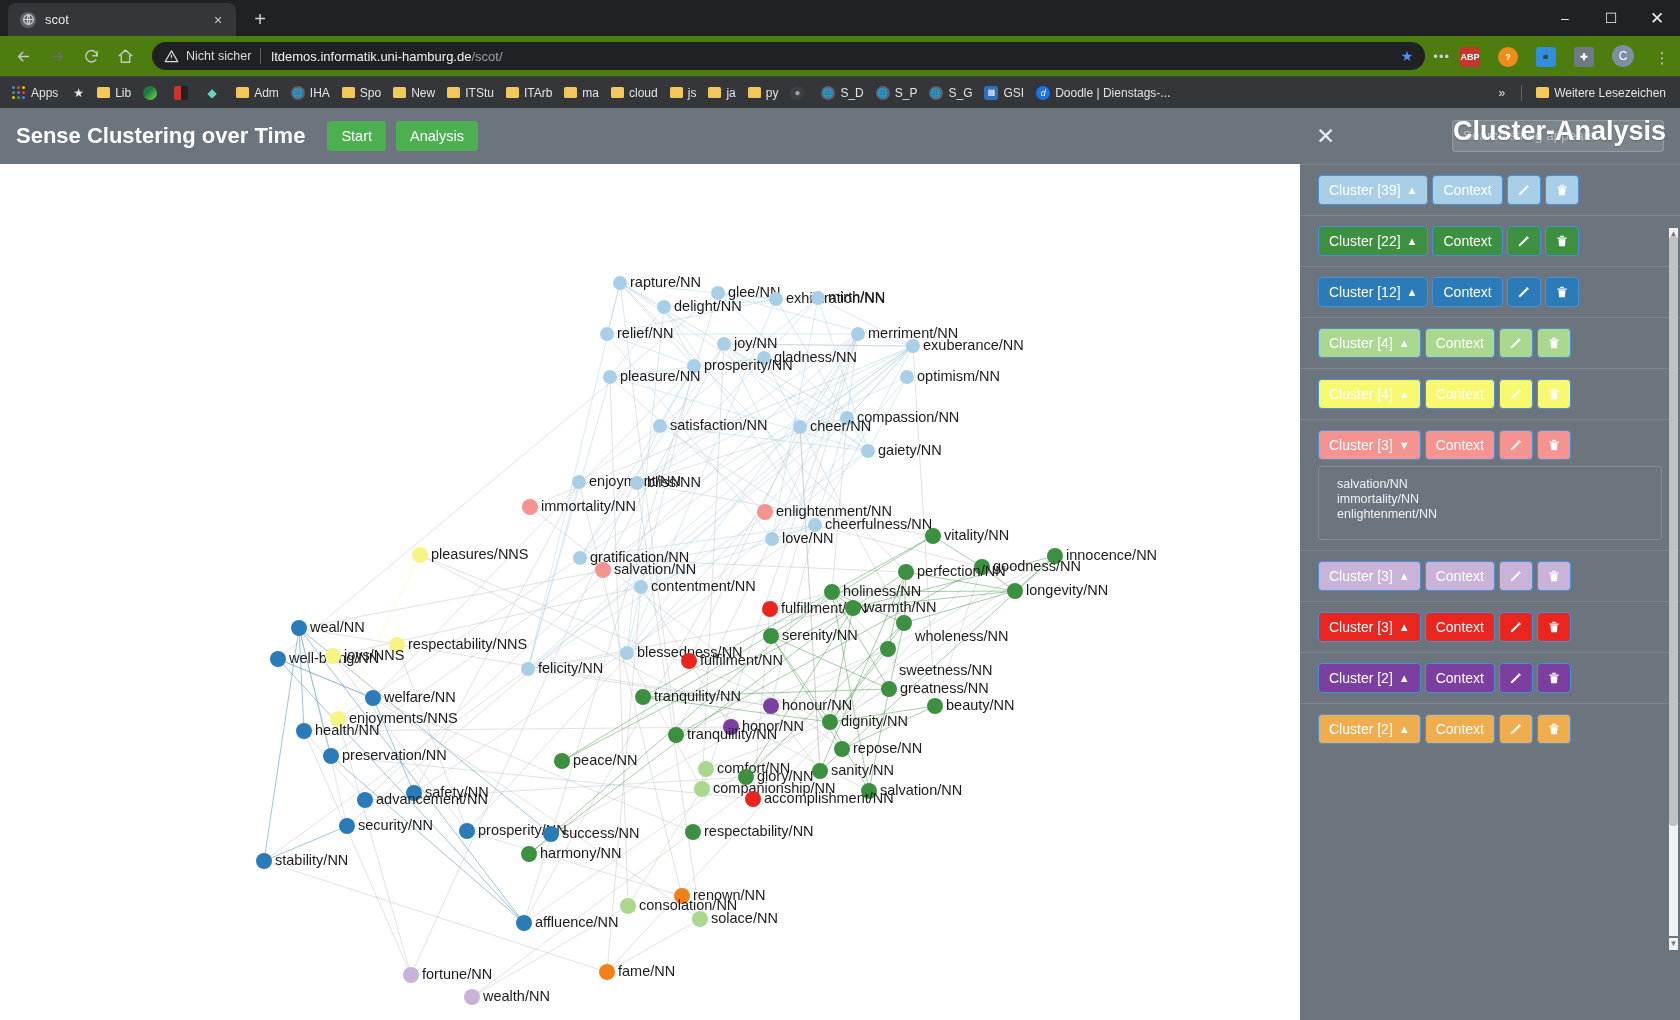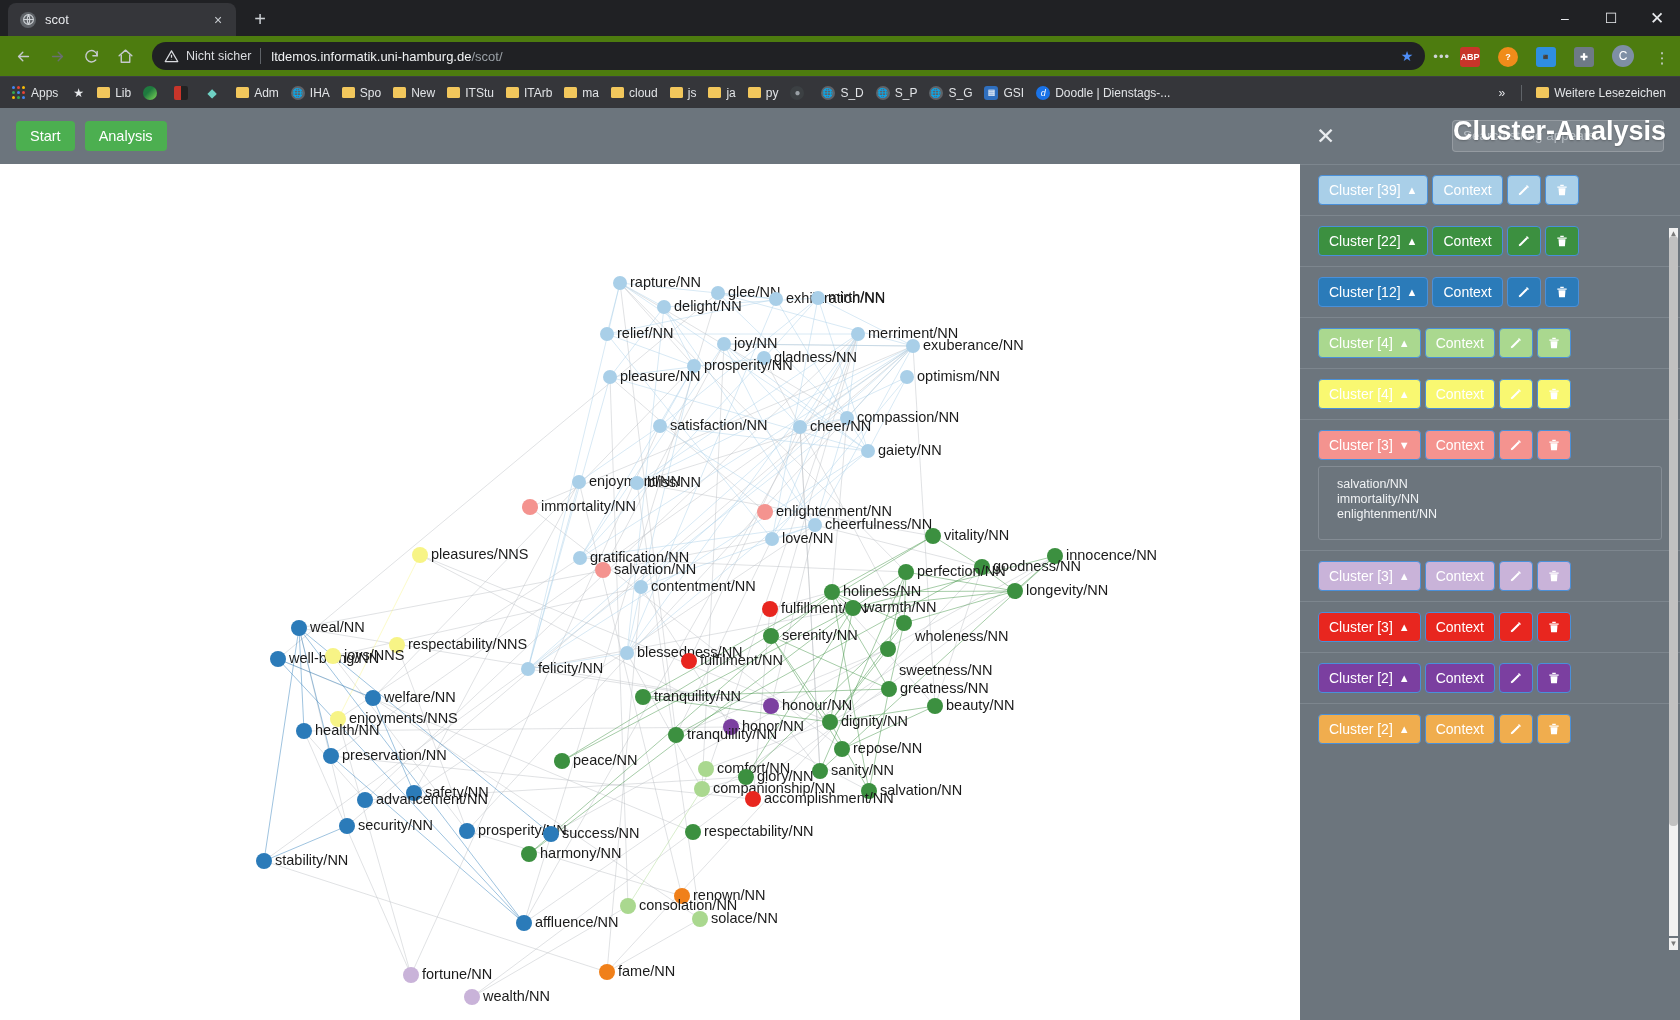--- a/index.html
+++ b/index.html
@@ -338,20 +338,21 @@
       <div class="bm">
           <span class="fold"></span>
           <span>Weitere Lesezeichen</span>
         </div>
     </div>
   </div>
 
   <div class="viewport">
 
     <div class="app-header">
+      <span class="app-title">Sense Clustering over Time</span>
       <button class="btn-start">Start</button>
       <button class="btn-analysis">Analysis</button>
     </div>
 
     <div class="graph-area">
       <svg class="graph-svg" id="graph-edges" width="1290" height="856">
           <line x1="472" y1="833" x2="1015" y2="427" stroke="#b9bdc2" stroke-width="0.8" opacity="0.55"></line>
           <line x1="607" y1="808" x2="641" y2="423" stroke="#b9bdc2" stroke-width="0.8" opacity="0.55"></line>
           <line x1="607" y1="808" x2="264" y2="697" stroke="#b9bdc2" stroke-width="0.8" opacity="0.55"></line>
           <line x1="411" y1="811" x2="660" y2="262" stroke="#b9bdc2" stroke-width="0.8" opacity="0.55"></line>

